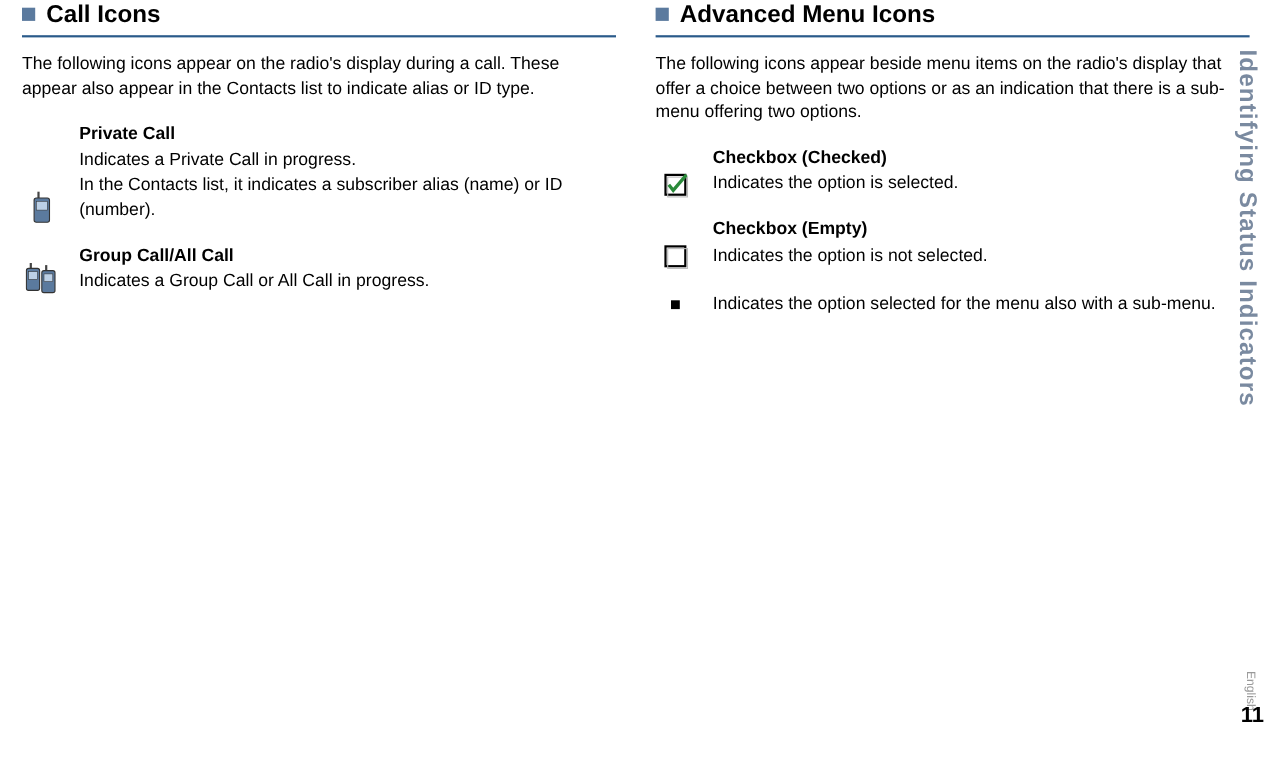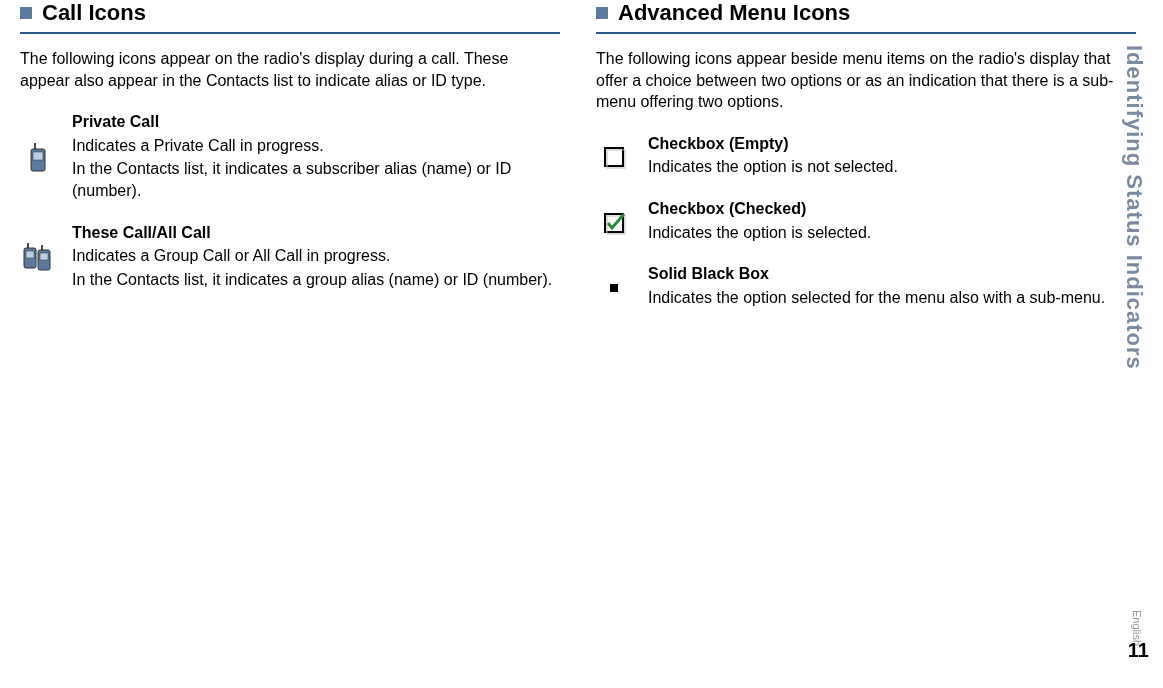--- a/index.html
+++ b/index.html
@@ -44,21 +44,21 @@
     }
     .intro {
       font-size: 16px;
       line-height: 1.35;
       margin-bottom: 20px;
     }
     .icon-entry {
       display: flex;
       gap: 16px;
       margin-bottom: 18px;
-      align-items: center;
+      align-items: flex-end;
     }
     .icon-cell {
       width: 36px;
       flex-shrink: 0;
       display: flex;
       justify-content: center;
       padding-top: 2px;
     }
     .icon-text {
       flex: 1;
@@ -130,70 +130,68 @@
         <svg width="30" height="30" viewBox="0 0 30 30">
           <rect x="4" y="0" width="2" height="5" fill="#444"></rect>
           <rect x="1" y="5" width="12" height="20" rx="2" fill="#5b7a9e" stroke="#333" stroke-width="1"></rect>
           <rect x="3" y="8" width="8" height="7" fill="#bcd0e6" stroke="#333" stroke-width="0.5"></rect>
           <rect x="18" y="2" width="2" height="5" fill="#444"></rect>
           <rect x="15" y="7" width="12" height="20" rx="2" fill="#5b7a9e" stroke="#333" stroke-width="1"></rect>
           <rect x="17" y="10" width="8" height="7" fill="#bcd0e6" stroke="#333" stroke-width="0.5"></rect>
         </svg>
       </div>
       <div class="icon-text">
-        <div class="icon-title">These Call/All Call</div>
+        <div class="icon-title">Group Call/All Call</div>
         <div class="icon-desc">Indicates a Group Call or All Call in progress.</div>
-        <div class="icon-desc">In the Contacts list, it indicates a group alias (name) or ID (number).</div>
       </div>
     </div>
   </div>
 
   <div class="column">
     <div class="heading">
       <div class="heading-bullet"></div>
       <div class="heading-text">Advanced Menu Icons</div>
     </div>
     <div class="heading-rule"></div>
     <p class="intro">The following icons appear beside menu items on the radio's display that offer a choice between two options or as an indication that there is a sub-menu offering two options.</p>
-
-    <div class="icon-entry">
-      <div class="icon-cell">
-        <svg width="24" height="24" viewBox="0 0 24 24">
-          <rect x="3" y="3" width="18" height="18" fill="#fff" stroke="#000" stroke-width="2"></rect>
-          <rect x="5" y="5" width="18" height="18" fill="none" stroke="#bbb" stroke-width="1"></rect>
-        </svg>
-      </div>
-      <div class="icon-text">
-        <div class="icon-title">Checkbox (Empty)</div>
-        <div class="icon-desc">Indicates the option is not selected.</div>
-      </div>
-    </div>
 
     <div class="icon-entry">
       <div class="icon-cell">
         <svg width="24" height="24" viewBox="0 0 24 24">
           <rect x="3" y="3" width="18" height="18" fill="#fff" stroke="#000" stroke-width="2"></rect>
           <rect x="5" y="5" width="18" height="18" fill="none" stroke="#bbb" stroke-width="1"></rect>
           <path d="M6 12 L10 17 L22 3" fill="none" stroke="#2a8a3a" stroke-width="3"></path>
         </svg>
       </div>
       <div class="icon-text">
         <div class="icon-title">Checkbox (Checked)</div>
         <div class="icon-desc">Indicates the option is selected.</div>
       </div>
     </div>
 
     <div class="icon-entry">
       <div class="icon-cell">
         <svg width="24" height="24" viewBox="0 0 24 24">
+          <rect x="3" y="3" width="18" height="18" fill="#fff" stroke="#000" stroke-width="2"></rect>
+          <rect x="5" y="5" width="18" height="18" fill="none" stroke="#bbb" stroke-width="1"></rect>
+        </svg>
+      </div>
+      <div class="icon-text">
+        <div class="icon-title">Checkbox (Empty)</div>
+        <div class="icon-desc">Indicates the option is not selected.</div>
+      </div>
+    </div>
+
+    <div class="icon-entry">
+      <div class="icon-cell">
+        <svg width="24" height="24" viewBox="0 0 24 24">
           <rect x="8" y="8" width="8" height="8" fill="#000"></rect>
         </svg>
       </div>
       <div class="icon-text">
-        <div class="icon-title">Solid Black Box</div>
         <div class="icon-desc">Indicates the option selected for the menu also with a sub-menu.</div>
       </div>
     </div>
   </div>
 </div>
 
 <div class="side-tab">Identifying Status Indicators</div>
 <div class="english-label">English</div>
 <div class="page-num">11</div>
 

